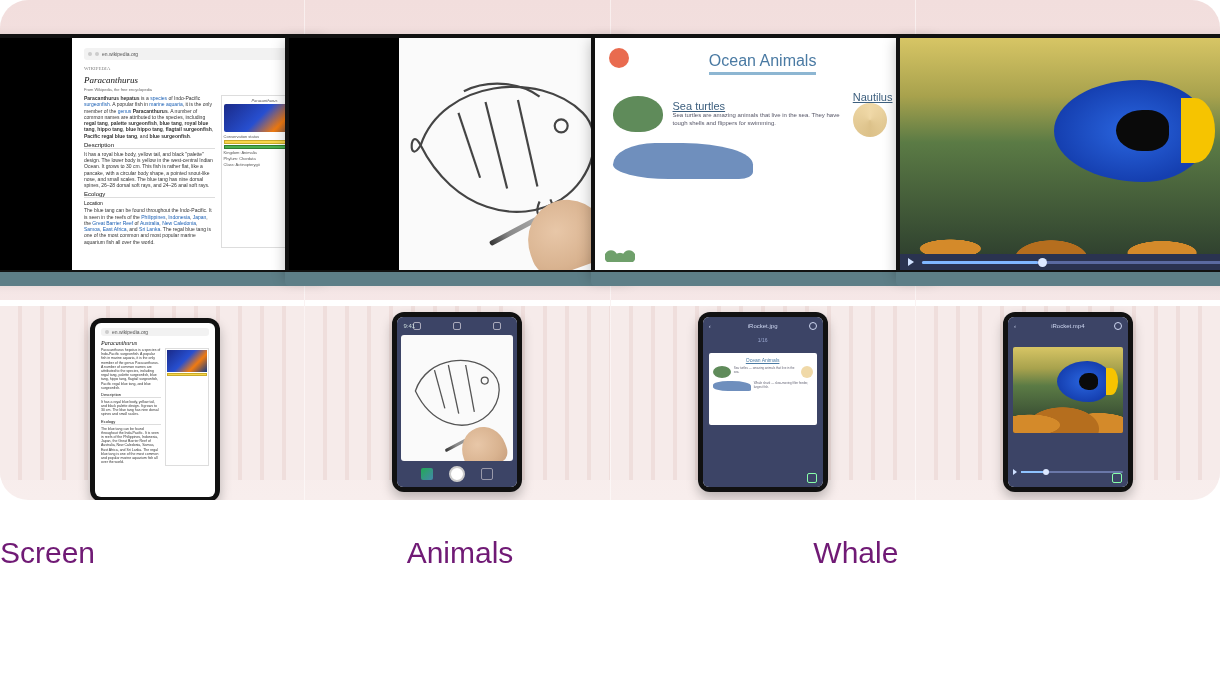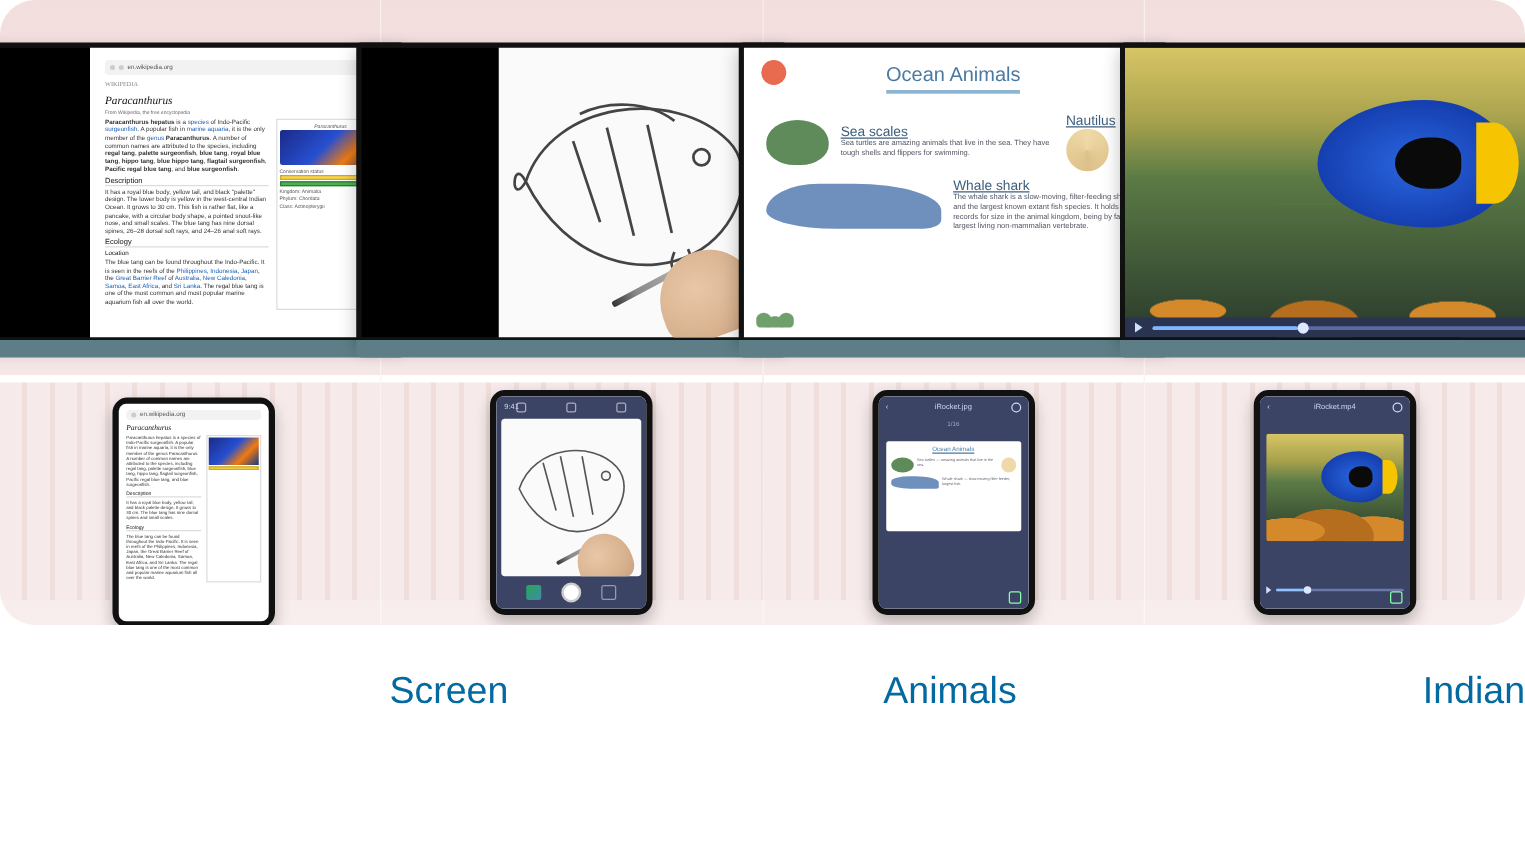--- a/index.html
+++ b/index.html
@@ -265,24 +265,24 @@
   .vv-knob{position:absolute;left:22%;top:-2px;width:6px;height:6px;border-radius:50%;background:#dce8ff}
 
   
   .labels {
     display: flex;
     width: 100%;
     padding-top: 36px;
   }
   .label {
     flex: 1;
-    text-align: right;
+    text-align: left;
     font-size: 30px;
     font-weight: 500;
-    color: #0369a1;
+    color: #701a75;
   }
 
   
   svg { display:block }
 </style>
 </head>
 <body>
 
 <div class="container">
   <div class="panels">
@@ -407,34 +407,30 @@
 
     <div class="panel panel3">
       <div class="tv">
         <div class="tv-inner">
           <div class="slide">
             <div style="position:absolute;left:14px;top:10px" class="starfish"></div>
             <div style="text-align:center"><span class="slide-title">Ocean Animals</span></div>
             <div class="slide-row">
               <div class="turtle"></div>
               <div style="flex:1">
-                <div class="name">Sea scales</div>
+                <div class="name">Sea turtles</div>
                 <div class="desc">Sea turtles are amazing animals that live in the sea. They have tough shells and flippers for swimming.</div>
               </div>
               <div style="width:60px">
                 <div class="name" style="text-align:left">Nautilus</div>
                 <div class="nautilus"></div>
               </div>
             </div>
             <div class="slide-row">
               <div class="shark"></div>
-              <div style="flex:1">
-                <div class="name">Whale shark</div>
-                <div class="desc">The whale shark is a slow-moving, filter-feeding shark and the largest known extant fish species. It holds many records for size in the animal kingdom, being by far the largest living non-mammalian vertebrate.</div>
-              </div>
             </div>
             <div class="seaweed"></div>
           </div>
         </div>
       </div>
       <div class="tv-bottom"></div>
 
       <div class="tablet">
         <div class="tablet-screen">
           <div class="pv-ui">
@@ -505,15 +501,15 @@
           </div>
         </div>
       </div>
     </div>
 
   </div>
 
   <div class="labels">
     <div class="label">Screen</div>
     <div class="label">Animals</div>
-    <div class="label">Indian</div>
+    <div class="label">Whale</div>
   </div>
 </div>
 
 </body></html>

